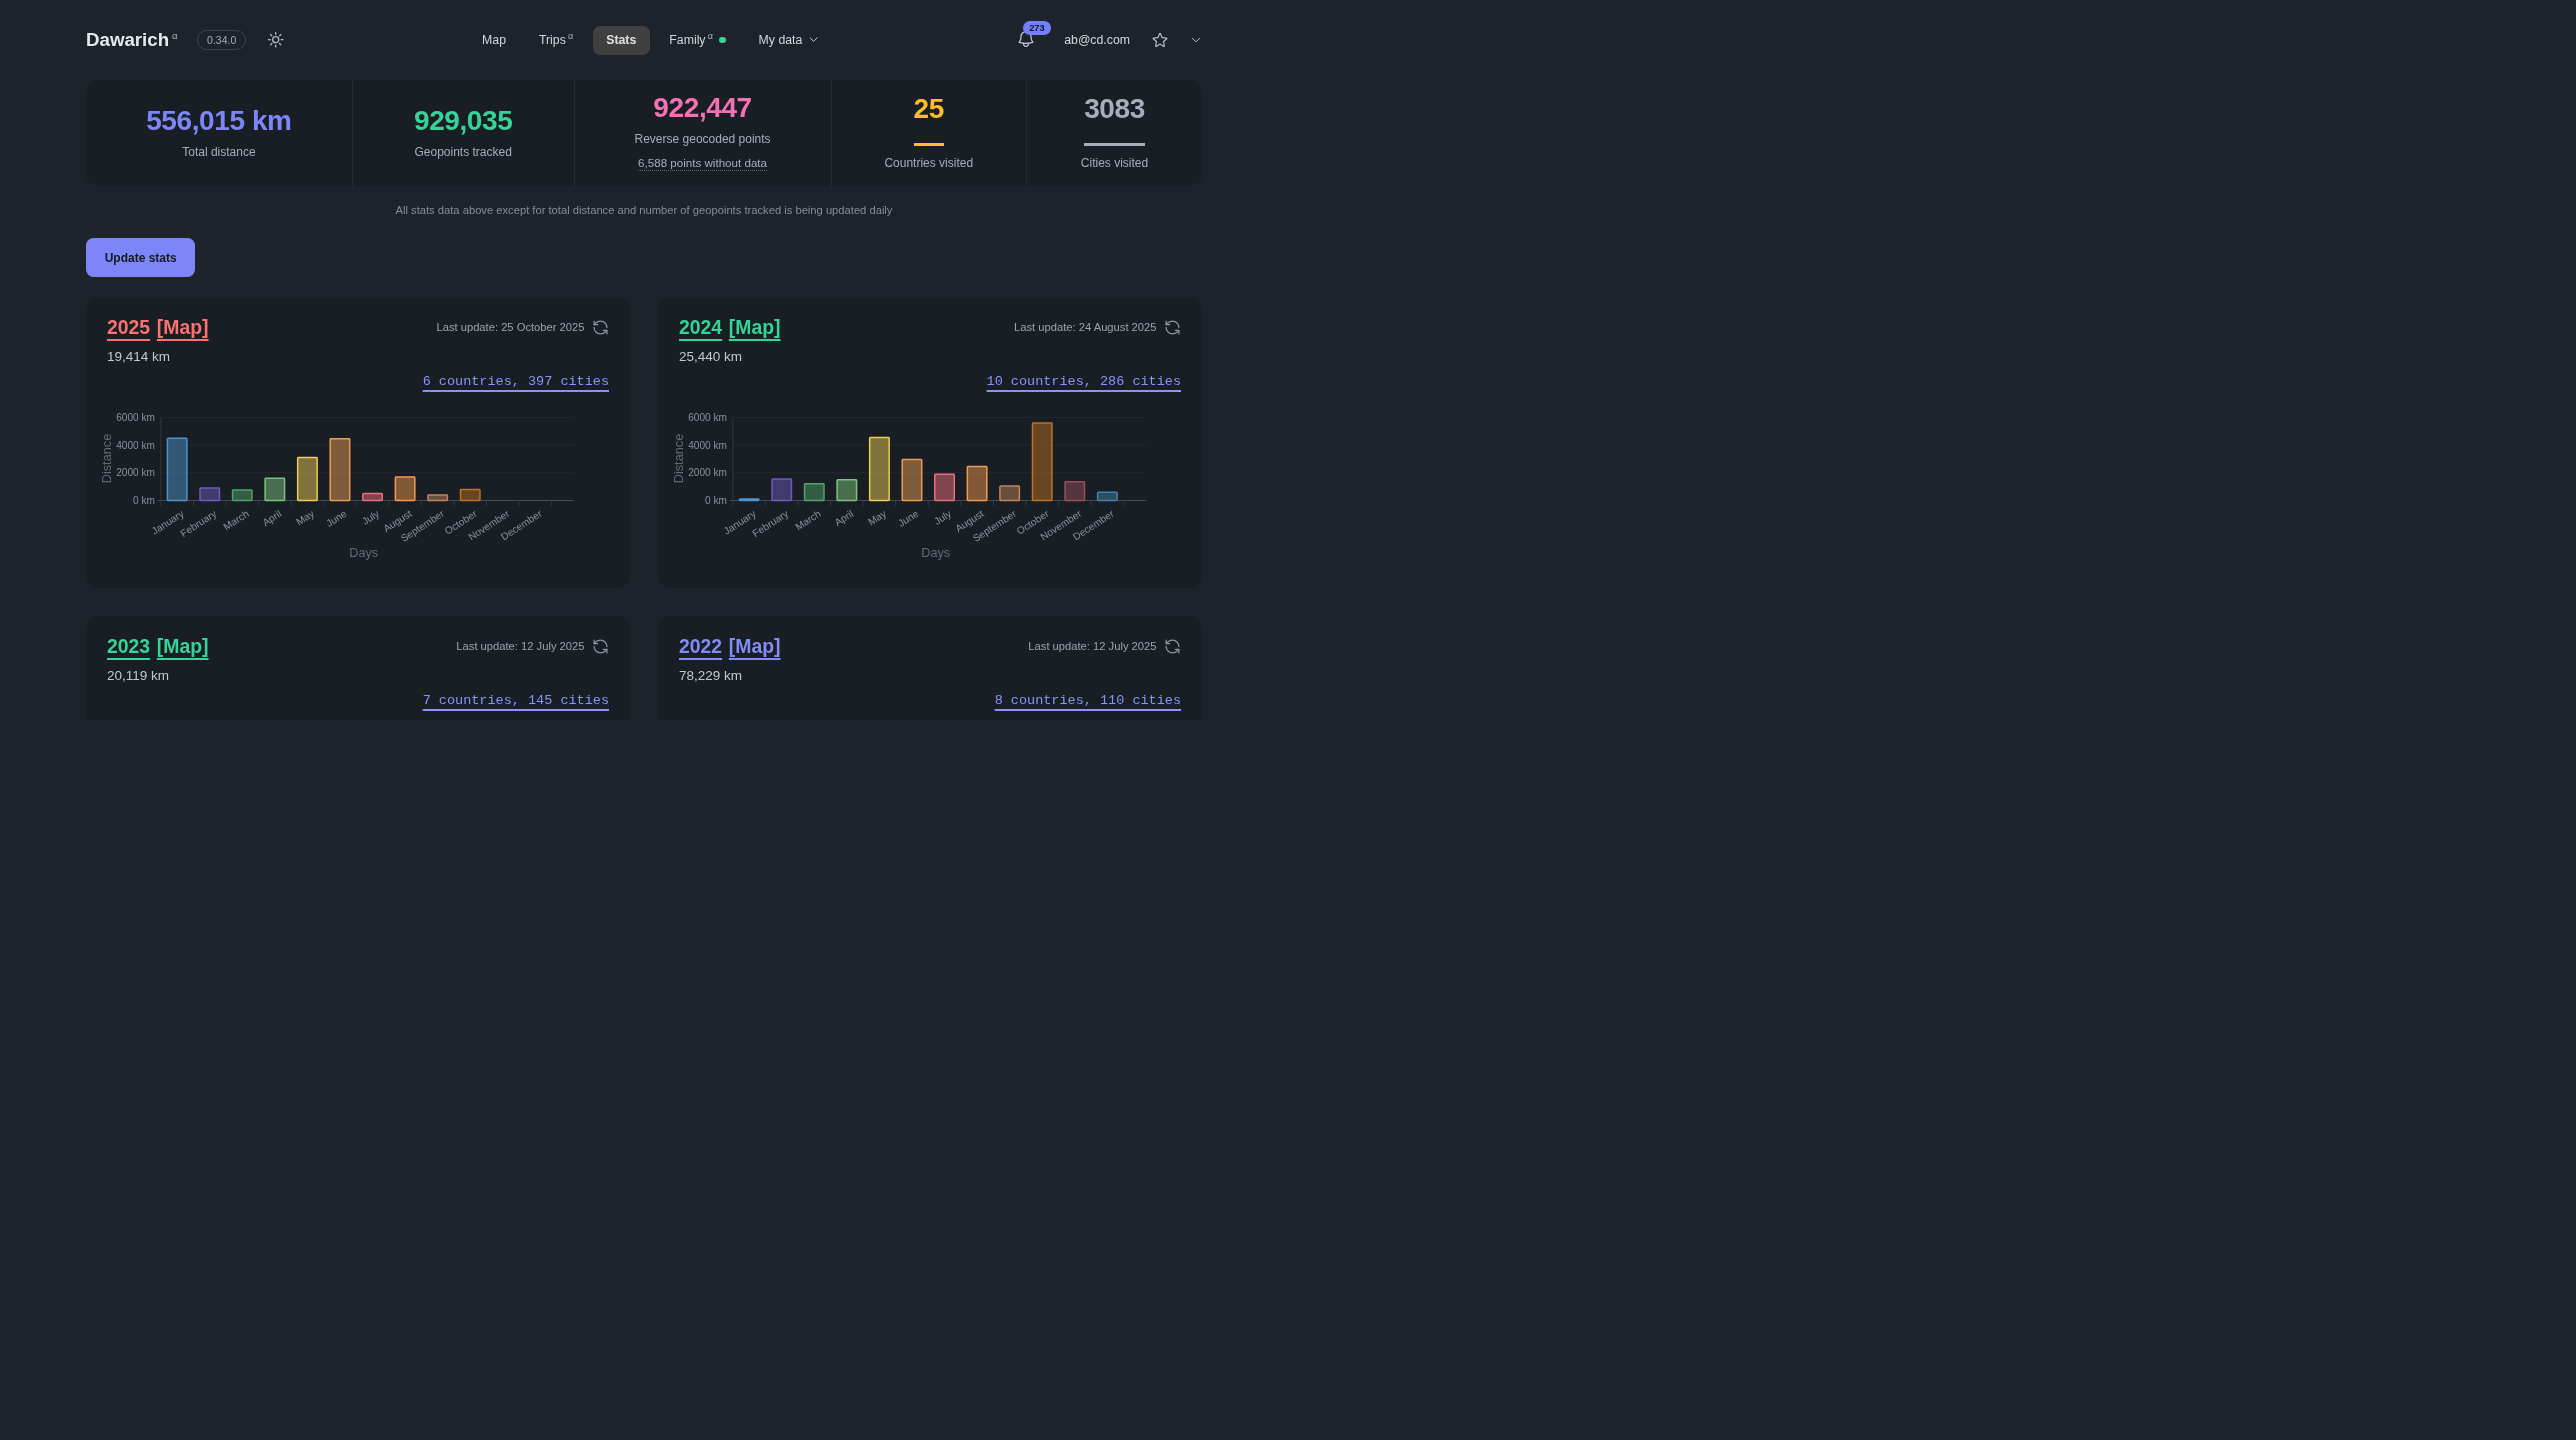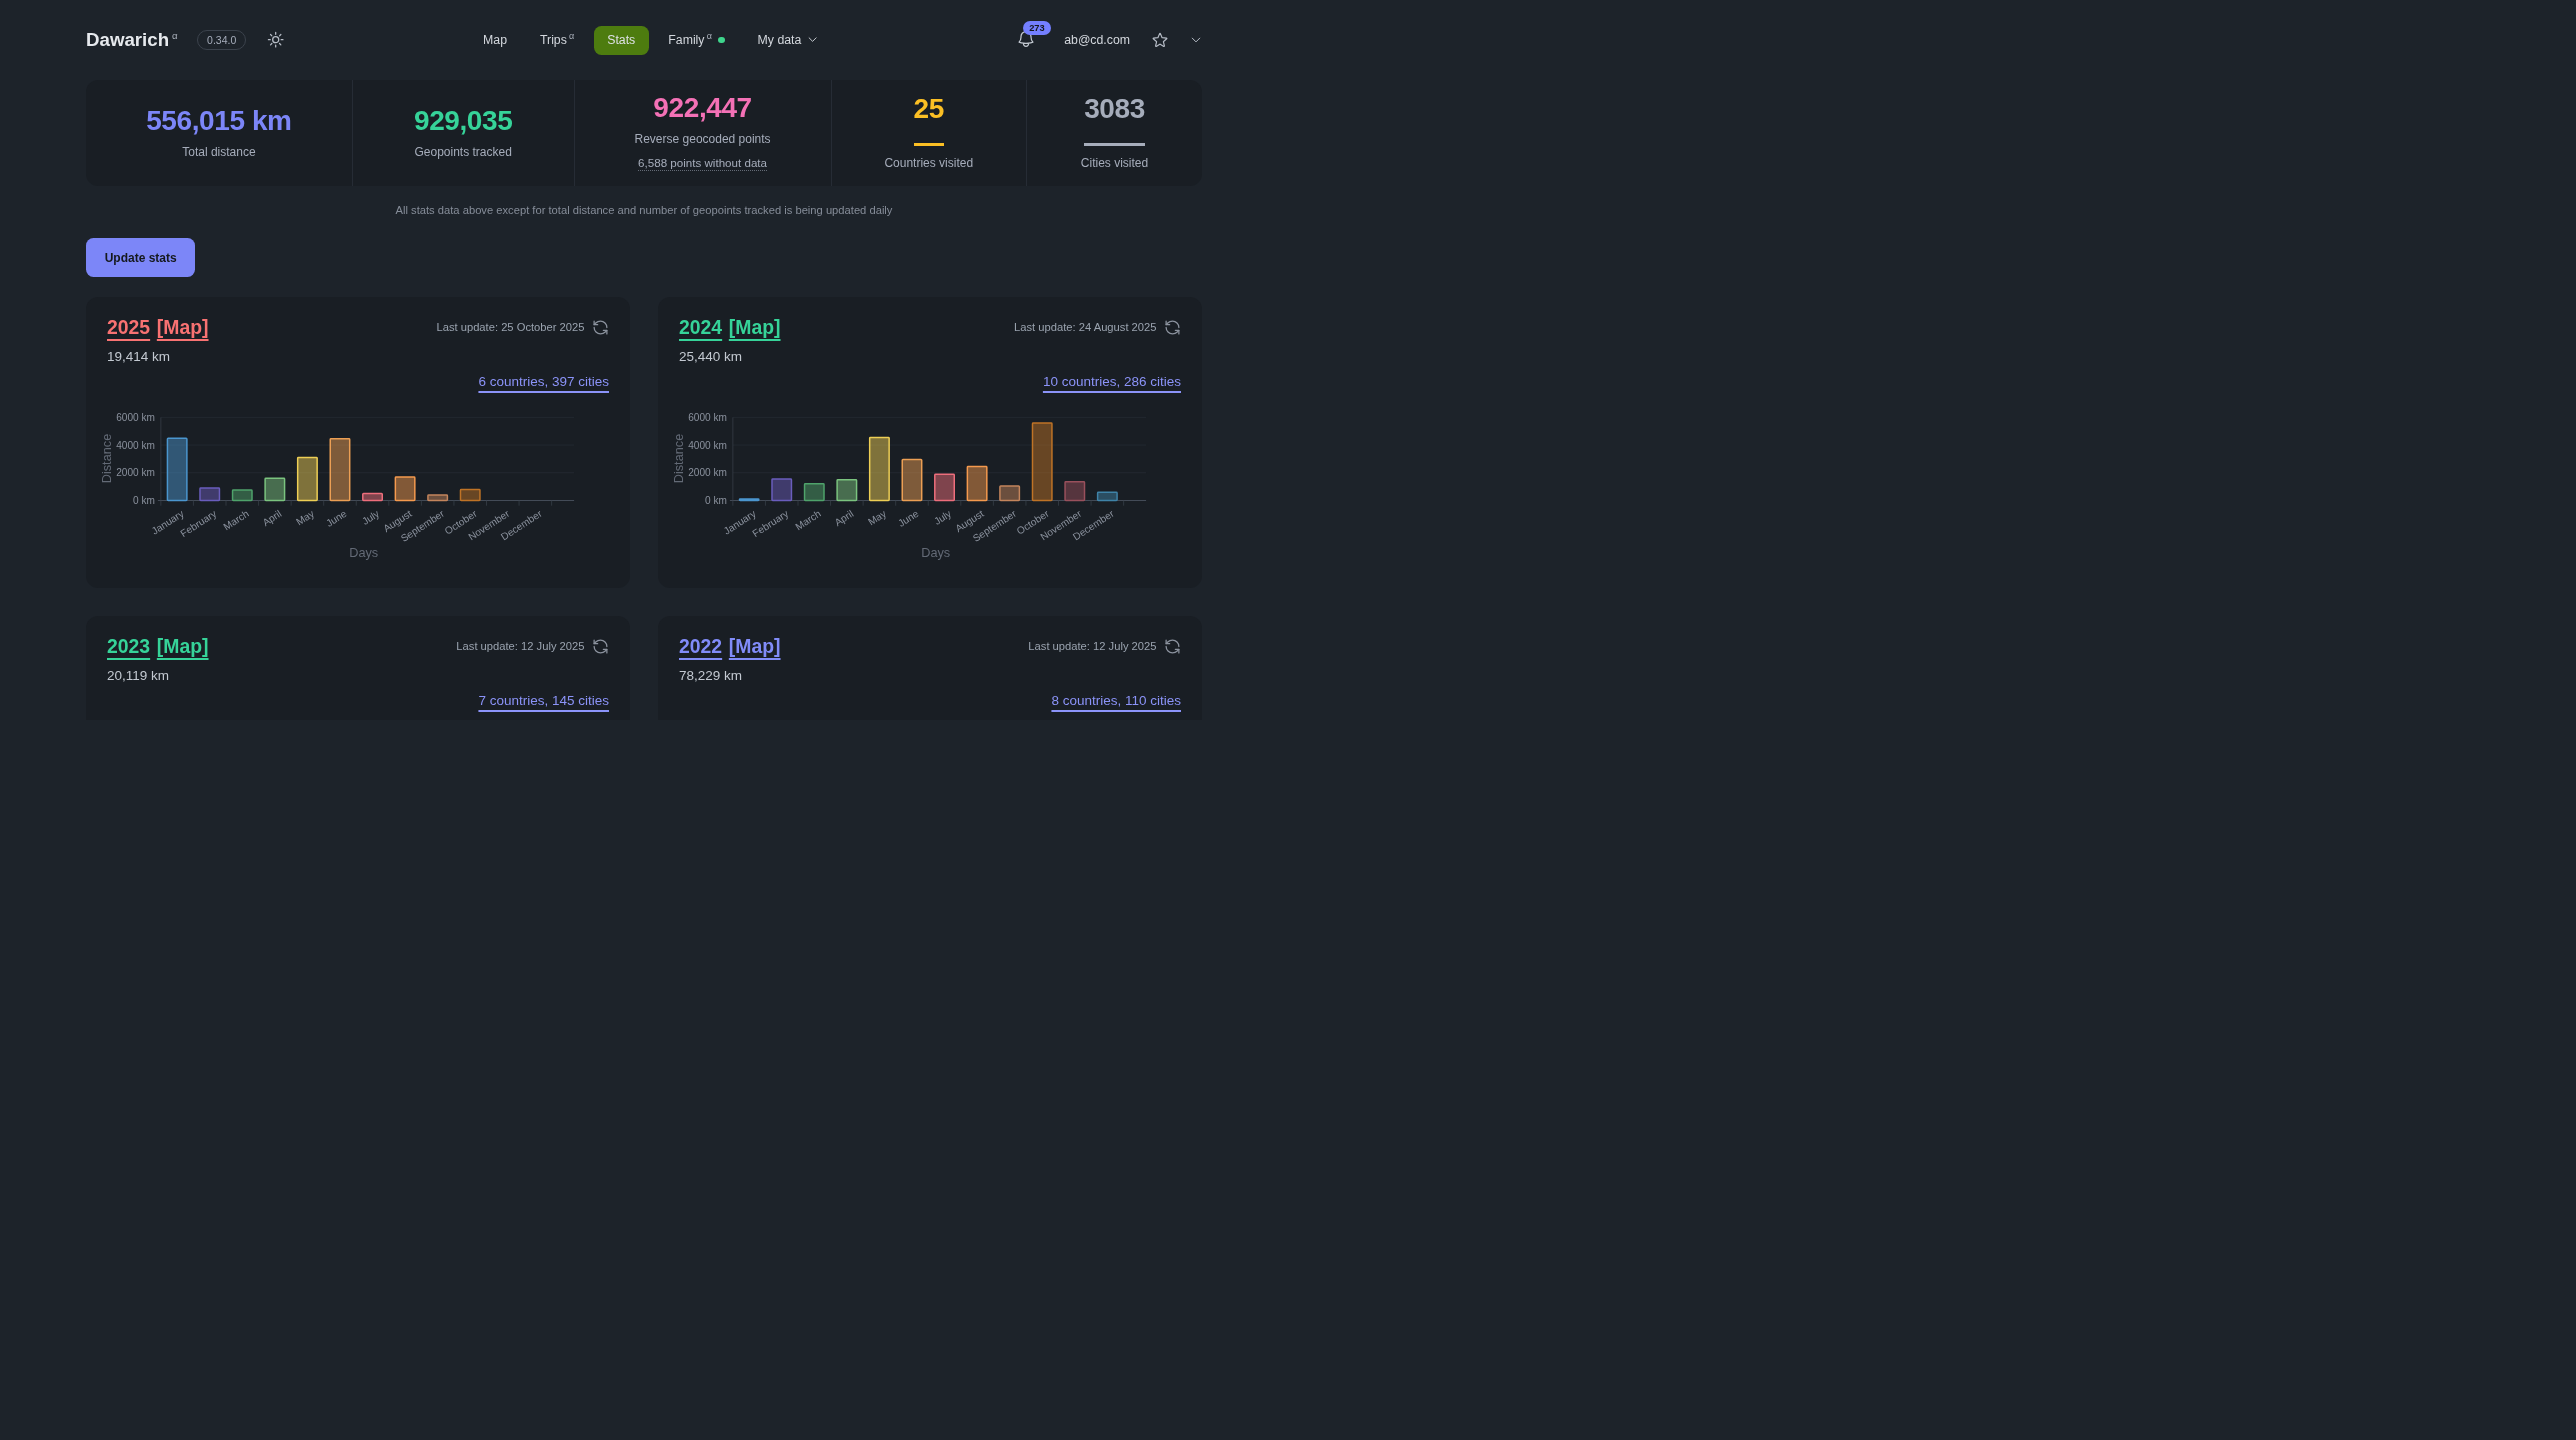--- a/index.html
+++ b/index.html
@@ -20,21 +20,21 @@
     border:0.7px solid #3b424c; border-radius:10.5px; padding:3px 9px;
     font-size:10.5px; color:#a6adbb; cursor:pointer;
   }
   .icon-btn { display:inline-flex; align-items:center; cursor:pointer; background:none; border:none; }
   .icon-btn svg { stroke:#b6bcc6; }
   .nav-center { flex:1; display:flex; justify-content:center; align-items:center; gap:6px; }
   .nav-item {
     display:inline-flex; align-items:center; padding:7.5px 13.5px; border-radius:7.5px;
     font-size:12.3px; color:#d3d7dd; cursor:pointer; text-decoration:none; white-space:nowrap;
   }
-  .nav-item.active { background:#4d7c0f; color:#dde1e6; }
+  .nav-item.active { background:#404040; color:#dde1e6;font-weight:bold; }
   .nav-item sup { font-size:9px; color:#aab0bb; margin-left:2.2px; transform:translateY(-4.5px); }
   .status-dot { width:6.7px; height:6.7px; border-radius:50%; background:#3ed58c; margin-left:6px; }
   .nav-item .chev { margin-left:5.2px; }
   .nav-right { display:flex; align-items:center; gap:21px; }
   .bell-wrap { position:relative; cursor:pointer; margin-right:7.5px; }
   .notif-badge {
     position:absolute; top:-7.5px; left:7.5px;
     background:#747fff; color:#14171c; font-size:9.3px; font-weight:700;
     padding:1.5px 6px; border-radius:8.2px; line-height:1.2;
   }
@@ -68,21 +68,21 @@
   .year-card { background:#191e24; border-radius:12px; padding:18px 21px; height:291px; overflow:hidden; }
   .card-head { display:flex; justify-content:space-between; align-items:flex-start; }
   .card-title { font-size:19.4px; font-weight:700; line-height:24px; }
   .card-title a { color:inherit; text-decoration:underline; text-decoration-thickness:1.9px; text-underline-offset:5.2px; cursor:pointer; }
   .card-title a + a { margin-left:6.7px; }
   .card-updated { display:flex; align-items:center; gap:7.5px; margin-top:3.7px; }
   .card-updated span { font-size:11.2px; font-weight:400; color:#9aa3af; }
   .refresh-btn { background:none; border:none; cursor:pointer; display:inline-flex; }
   .refresh-btn svg { stroke:#8b929e; }
   .card-km { margin-top:9px; font-size:13.5px; color:#c3c9d1; line-height:18px; }
-  .card-link-row { margin-top:7.5px; text-align:right; line-height:18px; }
+  .card-link-row { margin-top:7.5px; text-align:right; line-height:18px;font-family:Liberation Mono, monospace; }
   .card-link {
     font-size:13.5px; color:#8b93f8; text-decoration:underline;
     text-decoration-thickness:1.5px; text-underline-offset:4.5px; cursor:pointer;
   }
   .chart-wrap { margin:0 -6px 0 -12px; }
   .chart-wrap svg { display:block; }
 </style>
 </head>
 <body>
 

